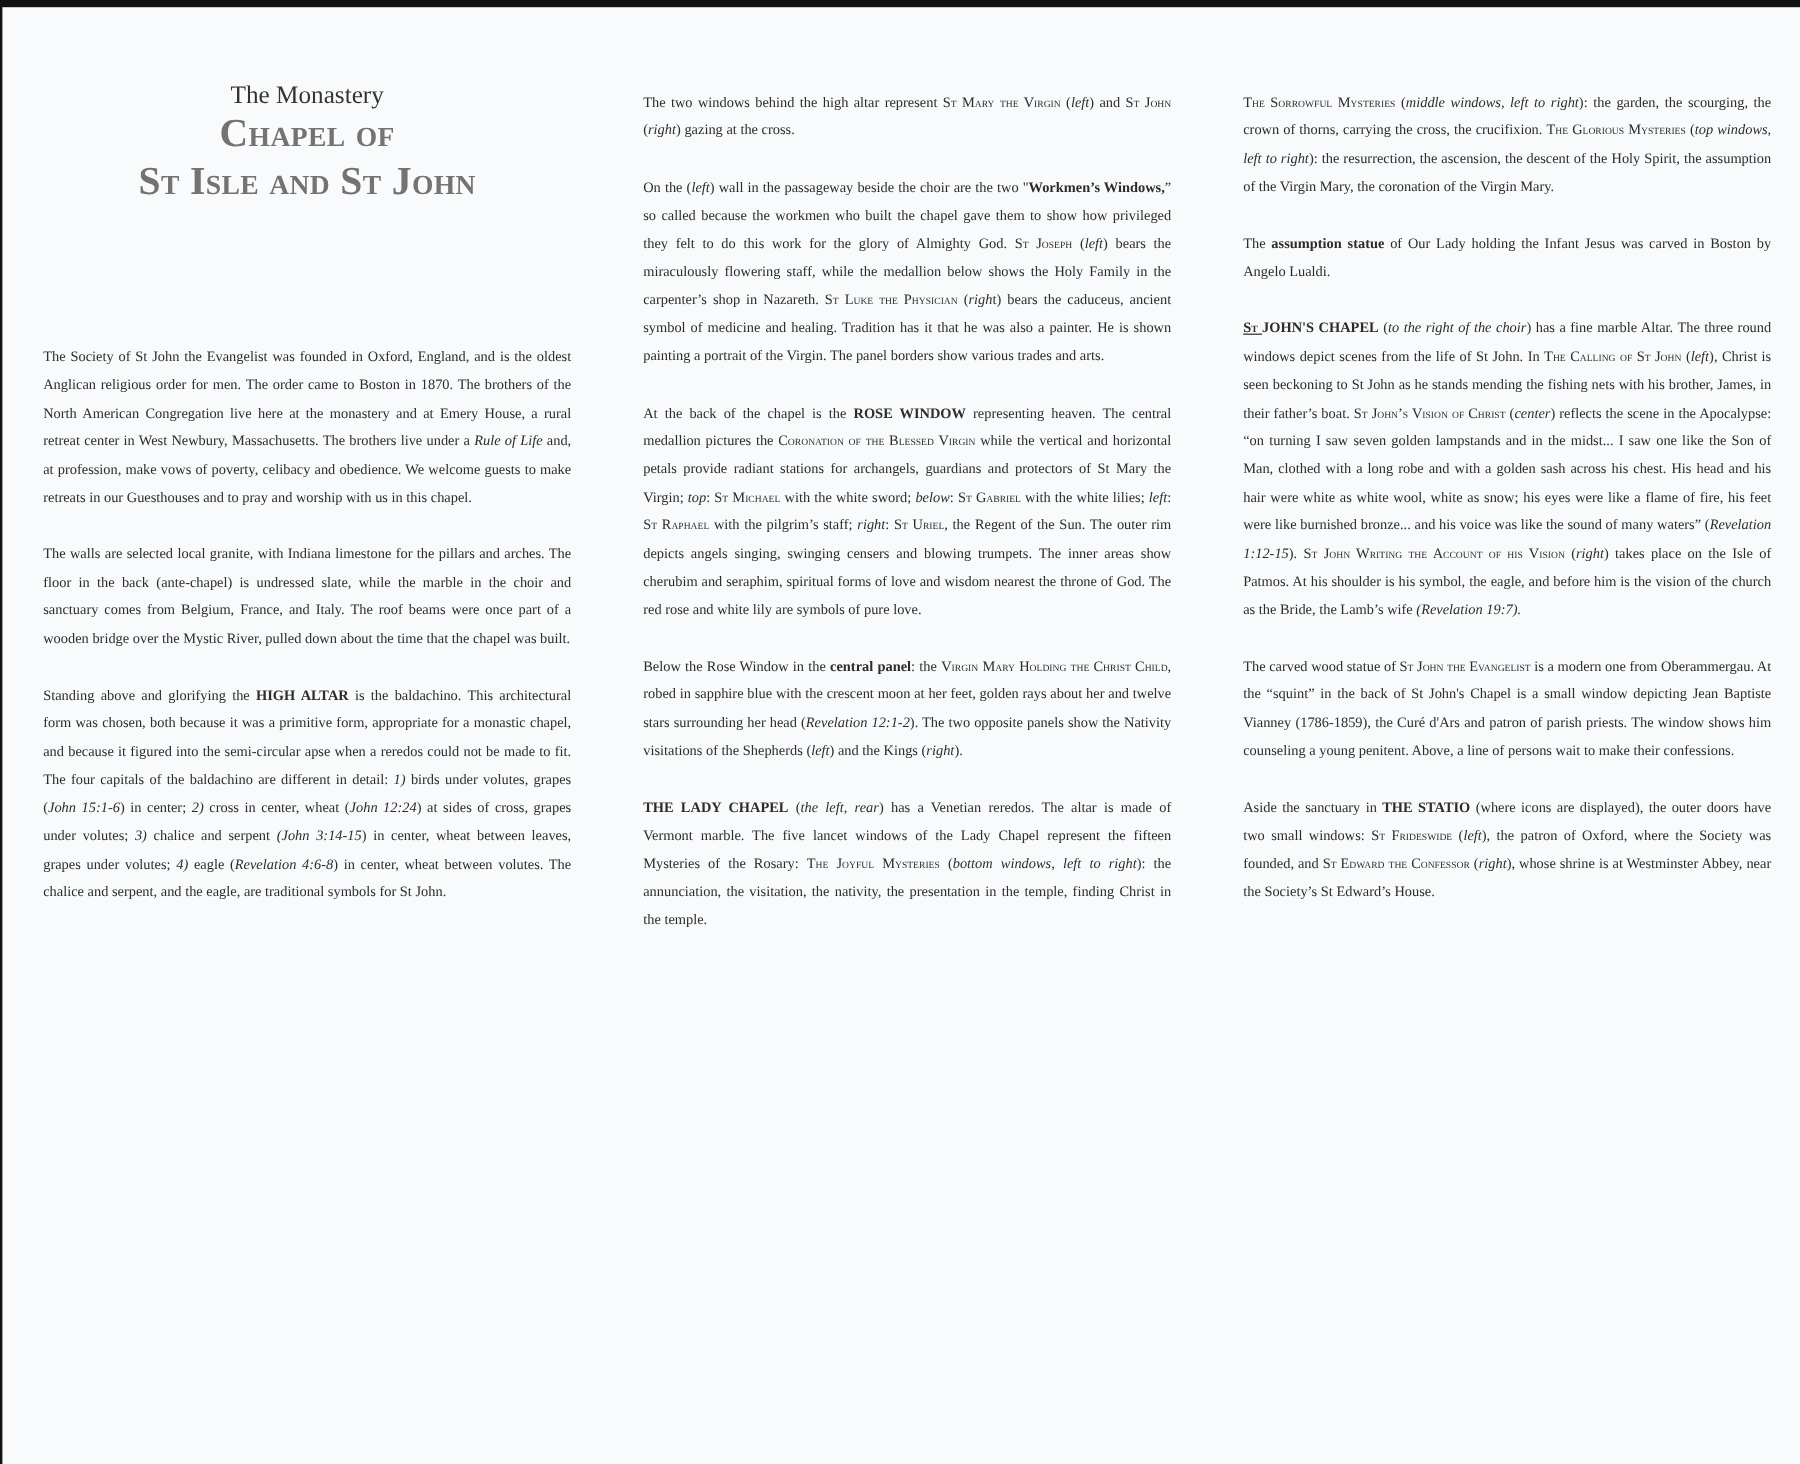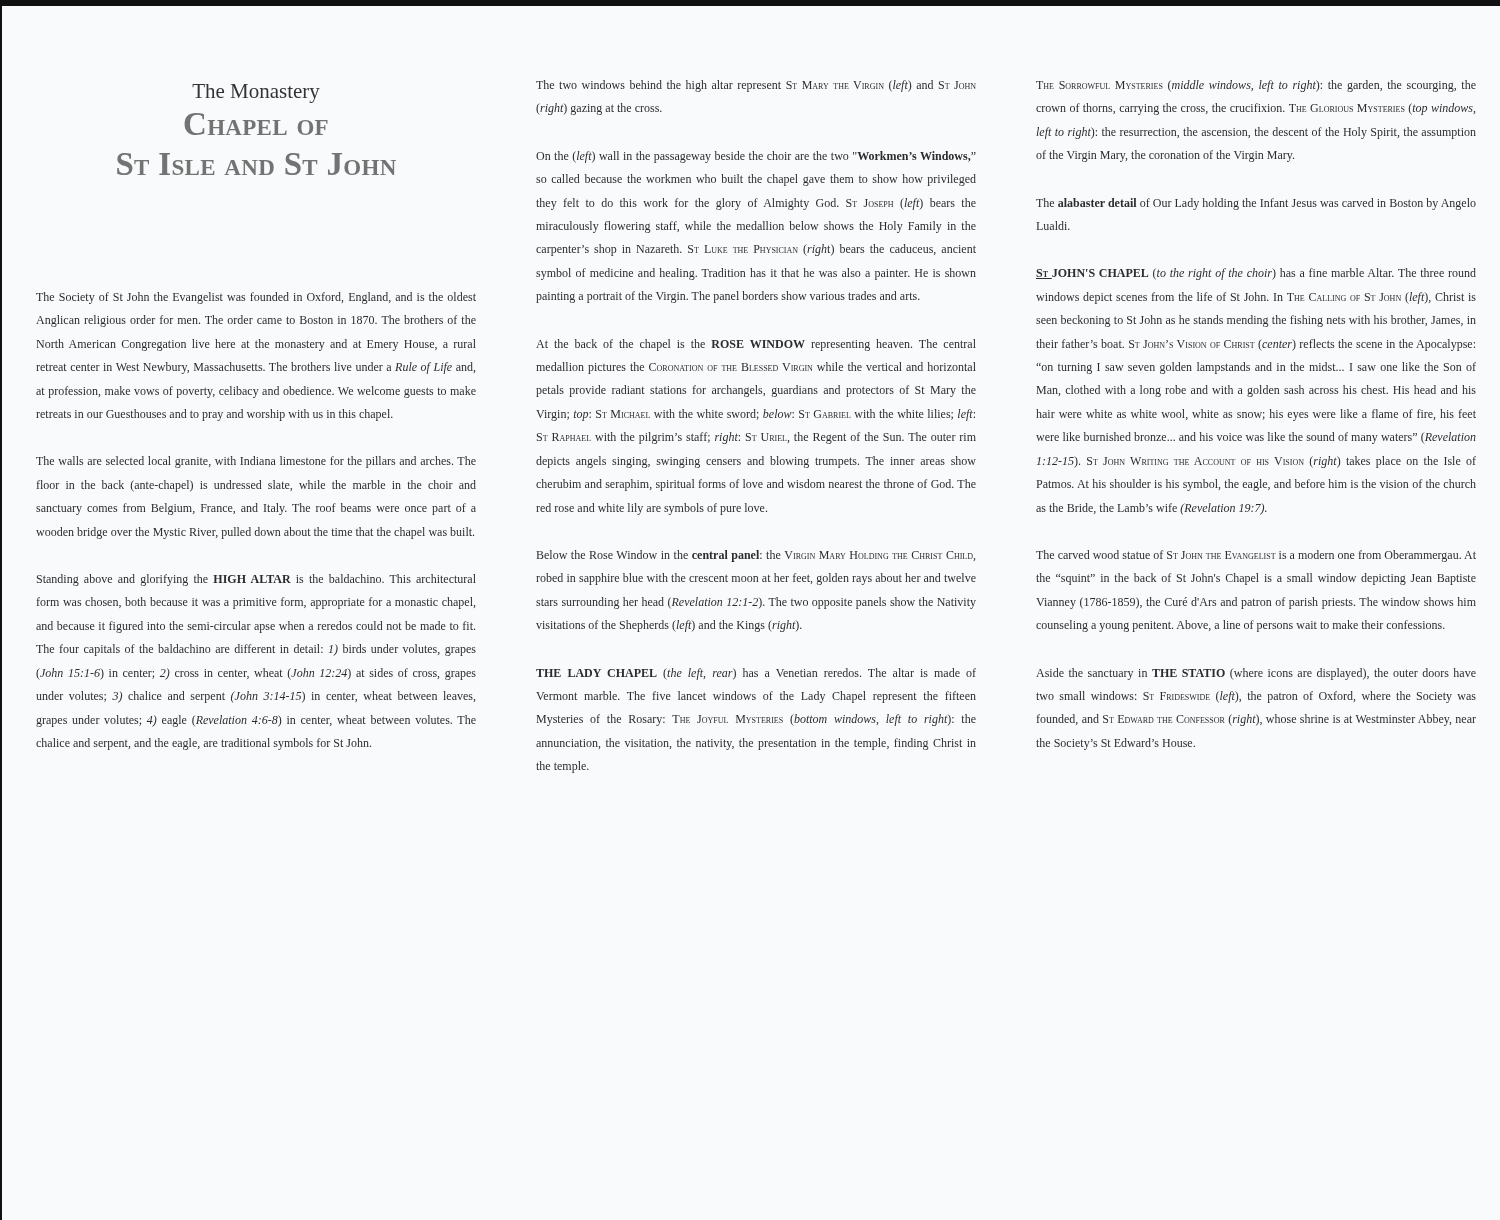--- a/index.html
+++ b/index.html
@@ -20,21 +20,21 @@
   }
   #col1 { left:34px; top:280px; }
   #col2 { left:534px; top:68px; }
   #col3 { left:1034px; top:68px; }
   .para { margin:0 0 24px 0; }
   .sc { font-variant:small-caps; }
   .b { font-weight:bold; }
   .i { font-style:italic; }
   .bsc { font-weight:bold; font-variant:small-caps;text-decoration:underline; }
   .title-block {
-    position:absolute; left:34px; top:72px; width:440px; text-align:center;
+    position:absolute; left:34px; top:60px; width:440px; text-align:center;
   }
   .kicker { font-size:21px; line-height:26px; color:#333; }
   .title {
     font-size:33px; line-height:40px; font-weight:bold;
     font-variant:small-caps; color:#737373; letter-spacing:0.3px;
   }
 </style>
 </head>
 <body>
 
@@ -52,18 +52,18 @@
     </div>
   <div class="col" id="col2">
       <p class="para"><span>The two windows behind the high altar represent </span><span class="sc">St Mary the Virgin</span><span> (</span><span class="i">left</span><span>) and </span><span class="sc">St John</span><span> (</span><span class="i">right</span><span>) gazing at the cross.</span></p>
       <p class="para"><span>On the (</span><span class="i">left</span><span>) wall in the passageway beside the choir are the two "</span><span class="b">Workmen’s Windows,</span><span>” so called because the workmen who built the chapel gave them to show how privileged they felt to do this work for the glory of Almighty God.  </span><span class="sc">St Joseph</span><span> (</span><span class="i">left</span><span>) bears the miraculously flowering staff, while the medallion below shows the Holy Family in the carpenter’s shop in Nazareth.  </span><span class="sc">St Luke the Physician</span><span> (</span><span class="i">righ</span><span>t) bears the caduceus, ancient symbol of medicine and healing.  Tradition has it that he was also a painter.  He is shown painting a portrait of the Virgin.  The panel borders show various trades and arts.</span></p>
       <p class="para"><span>At the back of the chapel is the </span><span class="b">ROSE WINDOW</span><span> representing heaven.  The central medallion pictures the </span><span class="sc">Coronation of the Blessed Virgin</span><span> while the vertical and horizontal petals provide radiant stations for archangels, guardians and protectors of St Mary the Virgin; </span><span class="i">top</span><span>: </span><span class="sc">St Michael</span><span> with the white sword; </span><span class="i">below</span><span>: </span><span class="sc">St Gabriel</span><span> with the white lilies; </span><span class="i">left</span><span>: </span><span class="sc">St Raphael</span><span> with the pilgrim’s staff; </span><span class="i">right</span><span>: </span><span class="sc">St Uriel</span><span>, the Regent of the Sun.  The outer rim depicts angels singing, swinging censers and blowing trumpets.  The inner areas show cherubim and seraphim, spiritual forms of love and wisdom nearest the throne of God.  The red rose and white lily are symbols of pure love.</span></p>
       <p class="para"><span>Below the Rose Window in the </span><span class="b">central panel</span><span>: the </span><span class="sc">Virgin Mary Holding the Christ Child</span><span>, robed in sapphire blue with the crescent moon at her feet, golden rays about her and twelve stars surrounding her head (</span><span class="i">Revelation 12:1-2</span><span>).  The two opposite panels show the Nativity visitations of the Shepherds (</span><span class="i">left</span><span>) and the Kings (</span><span class="i">right</span><span>).</span></p>
       <p class="para"><span class="b">THE LADY CHAPEL</span><span> (</span><span class="i">the left, rear</span><span>) has a Venetian reredos.  The altar is made of Vermont marble.  The five lancet windows of the Lady Chapel represent the fifteen Mysteries of the Rosary: </span><span class="sc">The Joyful Mysteries</span><span> (</span><span class="i">bottom windows, left to right</span><span>): the annunciation, the visitation, the nativity, the presentation in the temple, finding Christ in the temple.</span></p>
     </div>
   <div class="col" id="col3">
       <p class="para"><span class="sc">The Sorrowful Mysteries</span><span> (</span><span class="i">middle windows, left to right</span><span>): the garden, the scourging, the crown of thorns, carrying the cross, the crucifixion.  </span><span class="sc">The Glorious Mysteries</span><span> (</span><span class="i">top windows, left to right</span><span>): the resurrection, the ascension, the descent of the Holy Spirit, the assumption of the Virgin Mary, the coronation of the Virgin Mary.</span></p>
-      <p class="para"><span>The </span><span class="b">alabaster detail</span><span> of Our Lady holding the Infant Jesus was carved in Boston by Angelo Lualdi.</span></p>
+      <p class="para"><span>The </span><span class="b">assumption statue</span><span> of Our Lady holding the Infant Jesus was carved in Boston by Angelo Lualdi.</span></p>
       <p class="para"><span class="bsc">St </span><span class="b">JOHN'S CHAPEL</span><span> (</span><span class="i">to the right of the choir</span><span>) has a fine marble Altar.  The three round windows depict scenes from the life of St John.  In </span><span class="sc">The Calling of St John</span><span> (</span><span class="i">left</span><span>), Christ is seen beckoning to St John as he stands mending the fishing nets with his brother, James, in their father’s boat.  </span><span class="sc">St John’s Vision of Christ</span><span> (</span><span class="i">center</span><span>) reflects the scene in the Apocalypse: “on turning I saw seven golden lampstands and in the midst... I saw one like the Son of Man, clothed with a long robe and with a golden sash across his chest.  His head and his hair were white as white wool, white as snow; his eyes were like a flame of fire, his feet were like burnished bronze... and his voice was like the sound of many waters” (</span><span class="i">Revelation 1:12-15</span><span>).  </span><span class="sc">St John Writing the Account of his Vision</span><span> (</span><span class="i">right</span><span>) takes place on the Isle of Patmos.  At his shoulder is his symbol, the eagle, and before him is the vision of the church as the Bride, the Lamb’s wife </span><span class="i">(Revelation 19:7).</span></p>
       <p class="para"><span>The carved wood statue of </span><span class="sc">St John the Evangelist</span><span> is a modern one from Oberammergau.  At the “squint” in the back of St John's Chapel is a small window depicting Jean Baptiste Vianney (1786-1859), the Curé d'Ars and patron of parish priests.  The window shows him counseling a young penitent.  Above, a line of persons wait to make their confessions.</span></p>
       <p class="para"><span>Aside the sanctuary in </span><span class="b">THE STATIO</span><span> (where icons are displayed), the outer doors have two small windows: </span><span class="sc">St Frideswide</span><span> (</span><span class="i">left</span><span>), the patron of Oxford, where the Society was founded, and </span><span class="sc">St Edward the Confessor</span><span> (</span><span class="i">right</span><span>), whose shrine is at Westminster Abbey, near the Society’s St Edward’s House.</span></p>
     </div>
 </div>
 
 </body></html>

